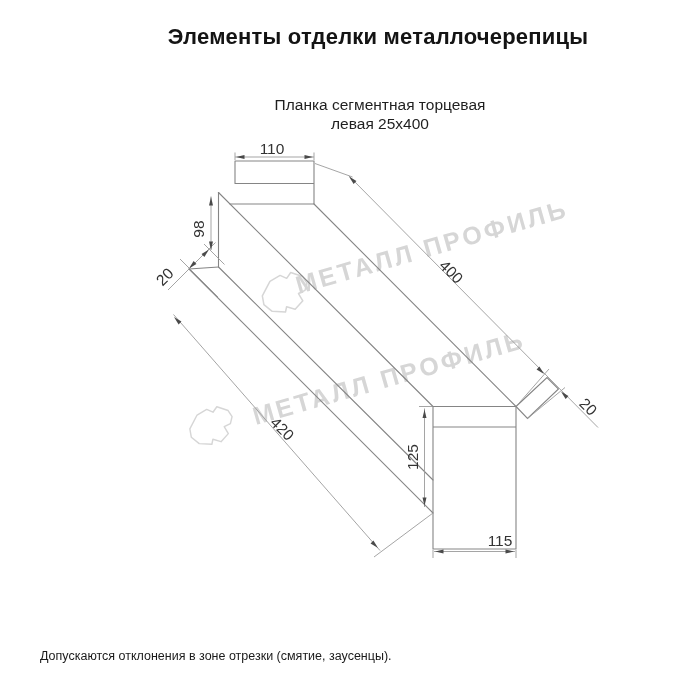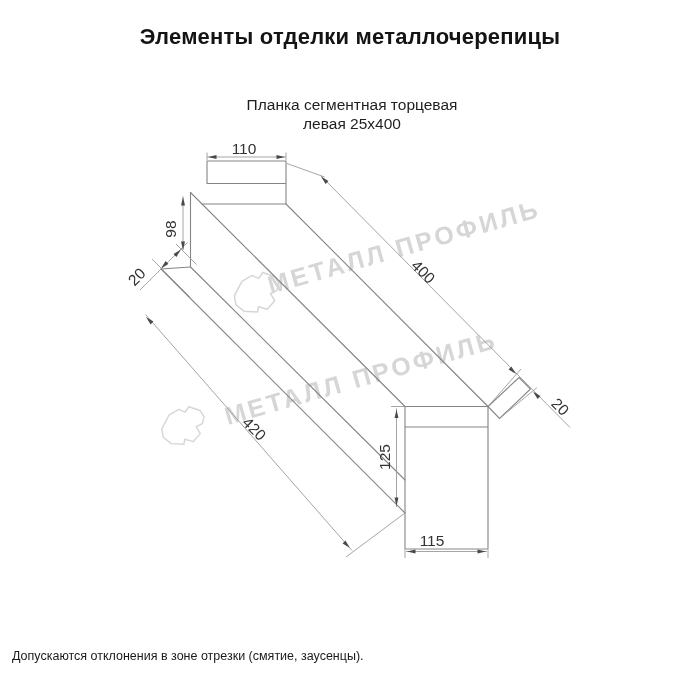--- a/index.html
+++ b/index.html
@@ -1,18 +1,18 @@
 <!DOCTYPE html>
 <html><head>
 <meta charset="utf-8">
 <style>
   html,body{margin:0;padding:0;background:#fff;}
   #stage{
     position:relative;width:628px;height:700px;background:#ffffff;overflow:hidden;
-    font-family:"Liberation Sans", sans-serif;color:#222;
+    font-family:"Liberation Sans", sans-serif;color:#222;margin-left:28px;
   }
   #page-title{
     position:absolute;left:0;top:24px;width:700px;text-align:center;
     font-size:22px;font-weight:bold;color:#141414;letter-spacing:.2px;
   }
   #subtitle{
     position:absolute;left:0;top:95px;width:704px;text-align:center;
     font-size:15.5px;color:#1f1f1f;line-height:1.25;
   }
   .dim-label{
@@ -113,19 +113,19 @@
     </g>
   </svg>
 
   <div class="dim-label" style="left:244px;top:149px;">110</div>
   <div class="dim-label rm90" style="left:171px;top:229px;">98</div>
   <div class="dim-label rm45" style="left:137px;top:277px;">20</div>
   <div class="dim-label r45" style="left:423px;top:272px;">400</div>
   <div class="dim-label r45" style="left:560px;top:407px;">20</div>
   <div class="dim-label r45" style="left:254px;top:429px;">420</div>
   <div class="dim-label rm90" style="left:385px;top:457px;">125</div>
-  <div class="dim-label" style="left:432px;top:541px;">115</div>
+  <div class="dim-label" style="left:472px;top:541px;">115</div>
 
   <div id="footer">
     <div>Допускаются отклонения в зоне отрезки (смятие, заусенцы).</div>
   </div>
 
 </div>
 
 </body></html>

